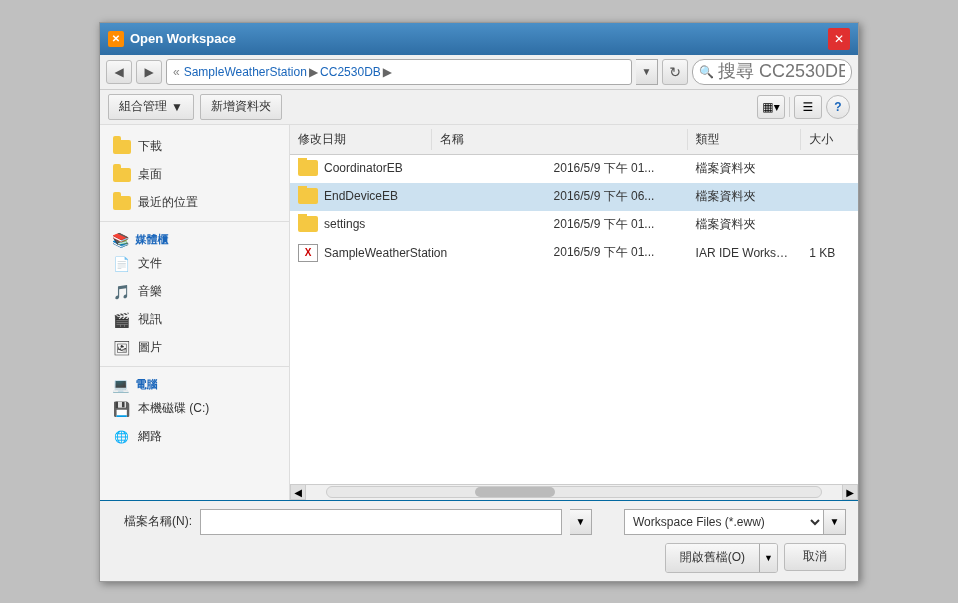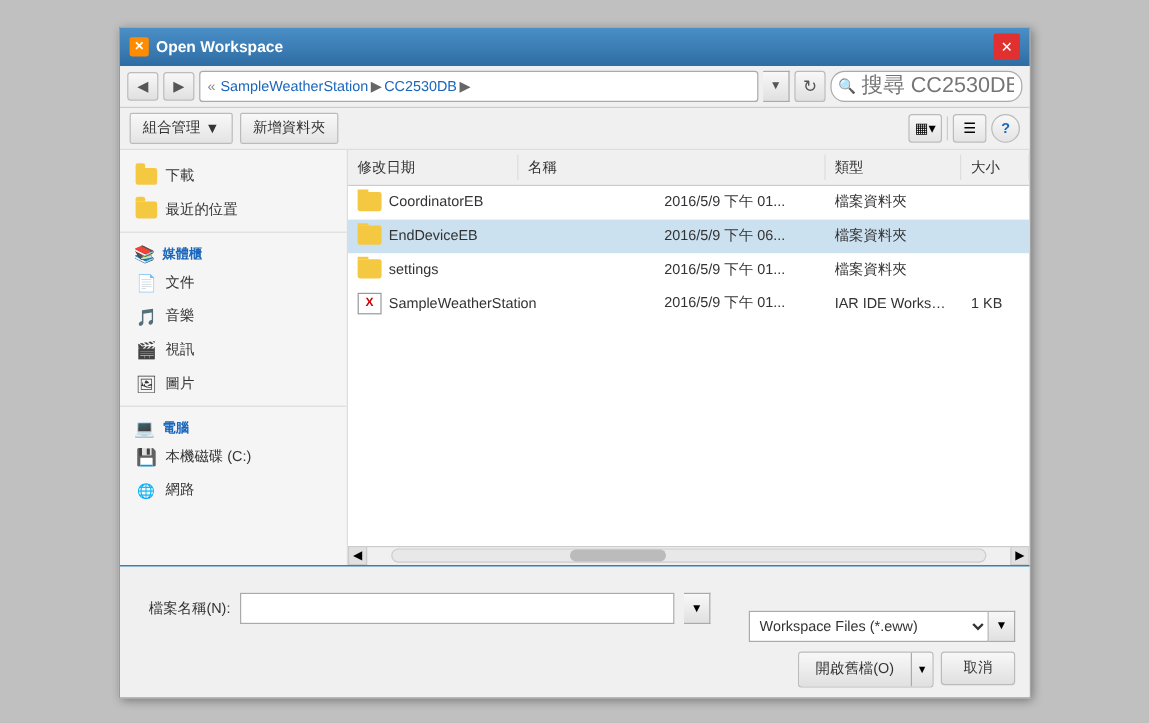--- a/index.html
+++ b/index.html
@@ -563,20 +563,26 @@
       <div class="sidebar-item">
         <div class="sidebar-icon">
             <div class="folder-icon-sm"></div>
           </div>
         <span>下載</span>
       </div>
       <div class="sidebar-item">
         <div class="sidebar-icon">
             <div class="folder-icon-sm"></div>
           </div>
+        <span>桌面</span>
+      </div>
+      <div class="sidebar-item">
+        <div class="sidebar-icon">
+            <div class="folder-icon-sm"></div>
+          </div>
         <span>最近的位置</span>
       </div>
 
       <div class="sidebar-divider"></div>
 
       <div class="sidebar-group-header">
         <span style="font-size:14px;">📚</span>
         <span>媒體櫃</span>
       </div>
       <div class="sidebar-item">
@@ -667,21 +673,21 @@
       </div>
     </div>
   </div>
 
   <div class="bottom-area">
     <div class="filename-row">
       <span class="filename-label">檔案名稱(N):</span>
       <input class="filename-input" type="text" style="">
       <div class="filename-dropdown">▼</div>
       <div style="width:16px;"></div>
-      <div style="display:flex;align-items:center;margin-top:29px;">
+      <div style="display:flex;align-items:center;">
         <select class="filetype-select"><option>Workspace Files (*.eww)</option></select>
         <div class="filetype-dropdown">▼</div>
       </div>
     </div>
     <div class="action-row">
       <div class="open-btn-group">
         <button class="open-btn-label">開啟舊檔(O)</button>
         <div class="open-btn-chevron">▼</div>
       </div>
       <button class="cancel-btn">取消</button>

